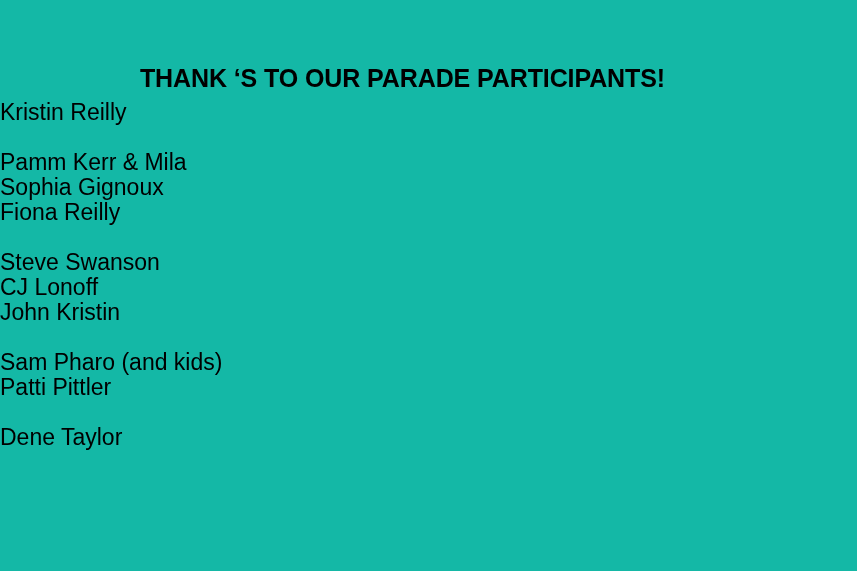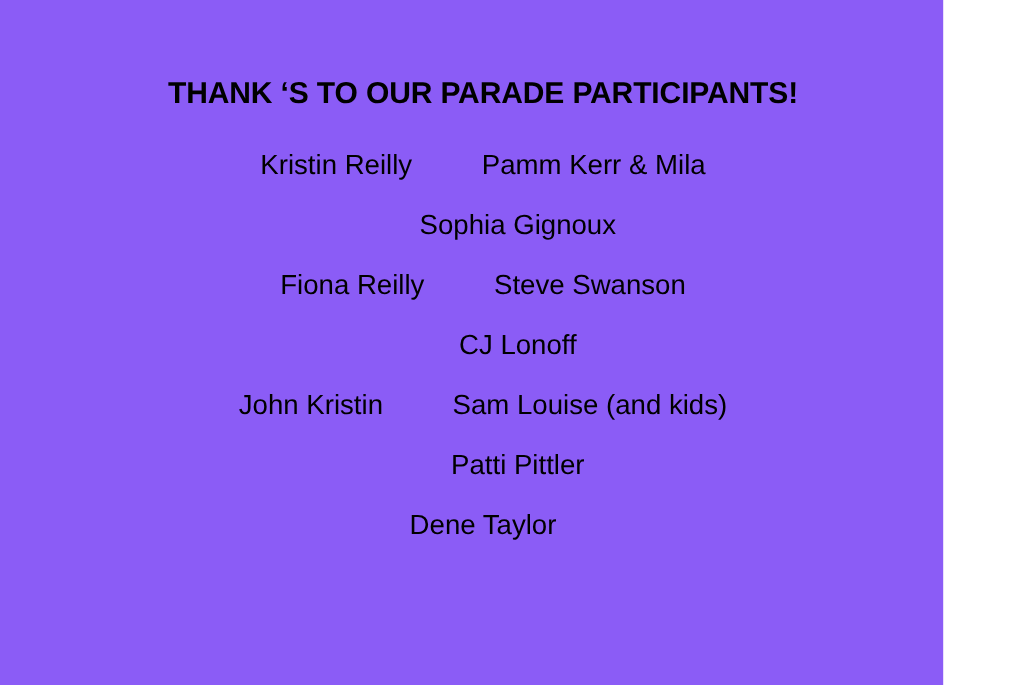--- a/index.html
+++ b/index.html
@@ -10,23 +10,23 @@
     width: 857px;
     height: 571px;
     background: #ffffff;
     font-family: "Liberation Sans", sans-serif;
     color: #000000;
     overflow: hidden;
   }
 
   #page {
     position: relative;
-    width: 786px;
+    width: 857px;
     height: 571px;
-    background: #8b5cf6;
+    background: #14b8a6;
   }
 
   
   #title {
     position: absolute;
     left: 0;
     top: 62px;
     width: 805px;           
     text-align: center;
     font-size: 25px;
@@ -46,20 +46,21 @@
 
   .name-row {
     display: flex;
     justify-content: center;
     align-items: baseline;
     height: 50px;
     font-size: 23px;
     font-weight: 400;
     line-height: 50px;
     white-space: nowrap;
+    flex-direction: column;
   }
 
   .name-cell {
     display: block;
   }
 
   .col-left {
     text-align: right;
   }
 
@@ -106,21 +107,21 @@
 
     <div class="name-row">
       <span class="gap"></span>
       <span class="name-cell col-right">CJ Lonoff</span>
     </div>
 
 
     <div class="name-row">
       <span class="name-cell col-left">John Kristin</span>
       <span class="gap"></span>
-      <span class="name-cell col-right">Sam Louise (and kids)</span>
+      <span class="name-cell col-right">Sam Pharo (and kids)</span>
     </div>
 
     <div class="name-row">
       <span class="gap"></span>
       <span class="name-cell col-right">Patti Pittler</span>
     </div>
 
     <div class="name-row row-single">
       <span class="name-cell">Dene Taylor</span>
     </div>

